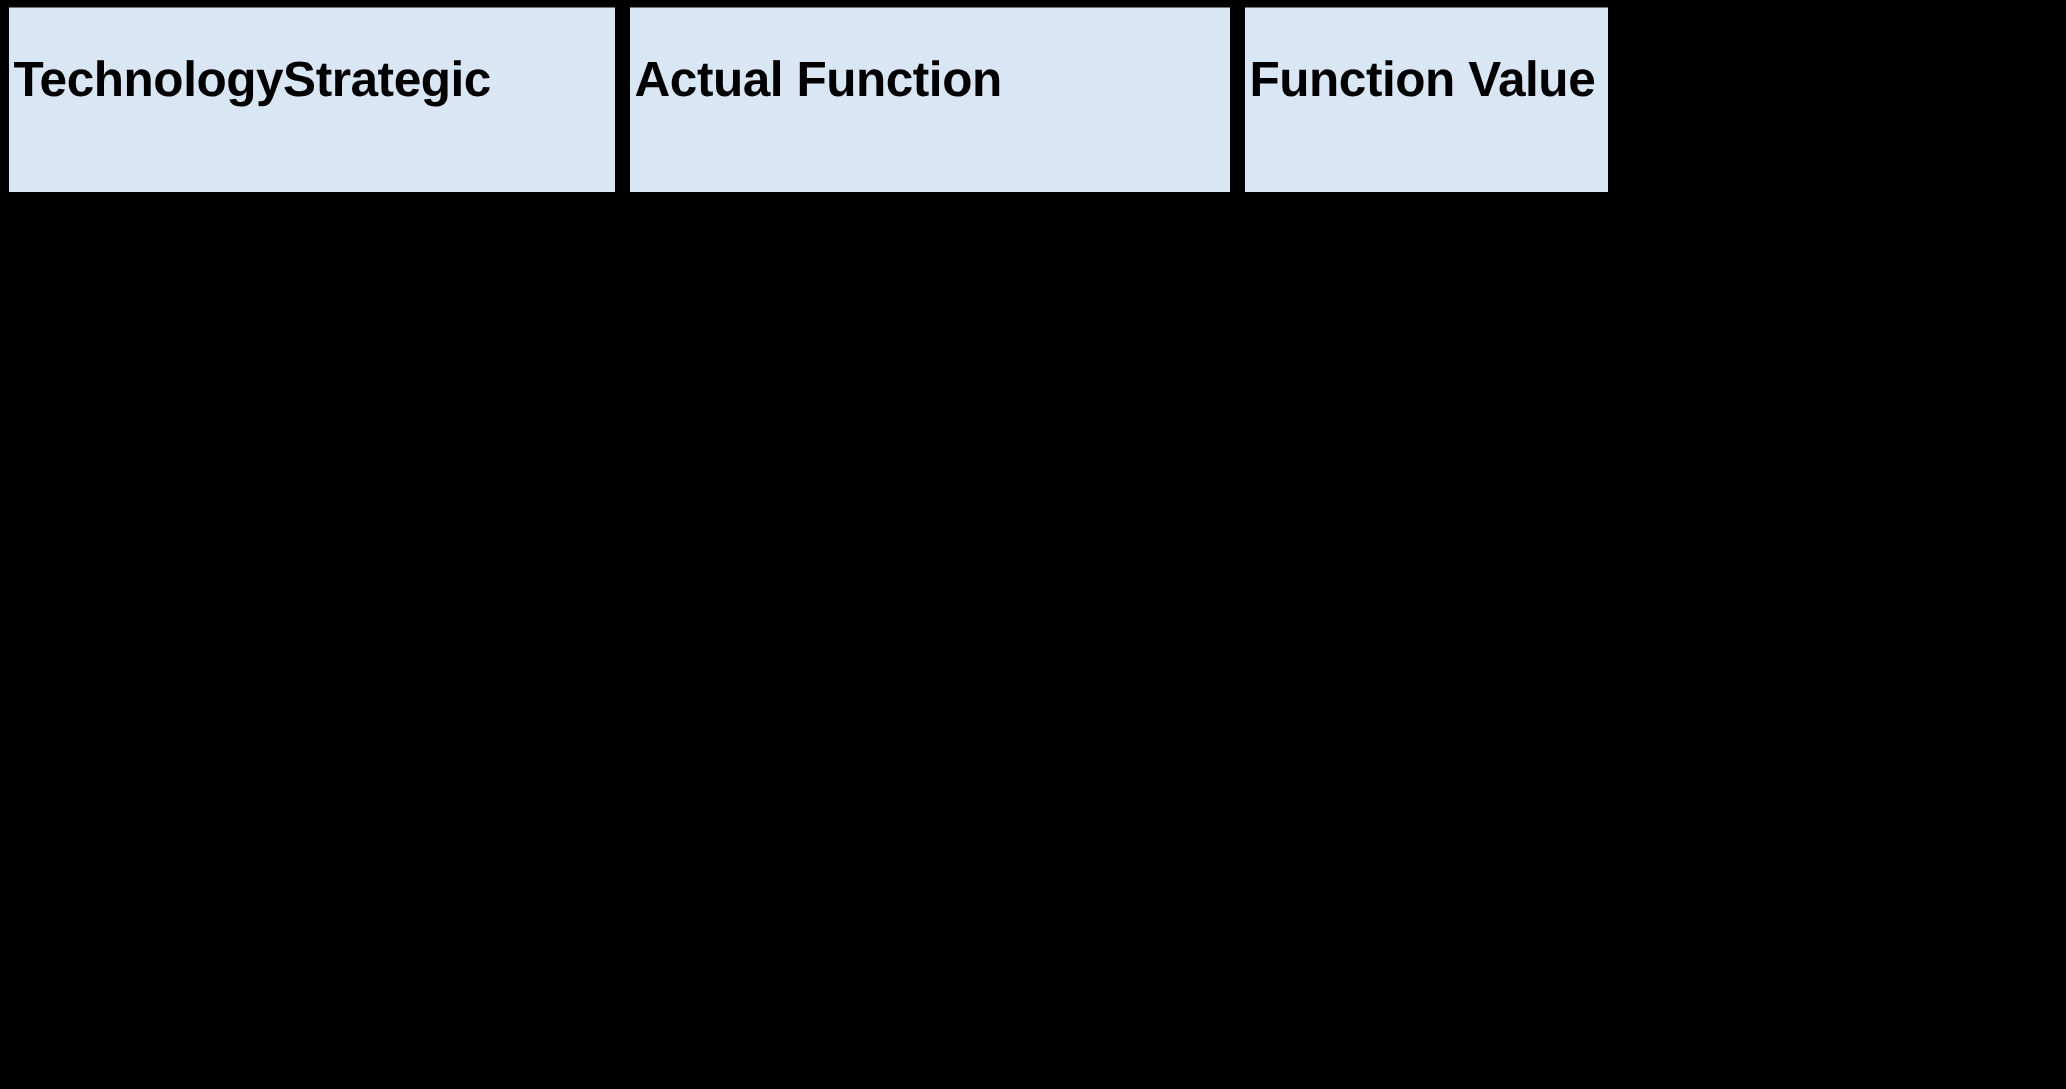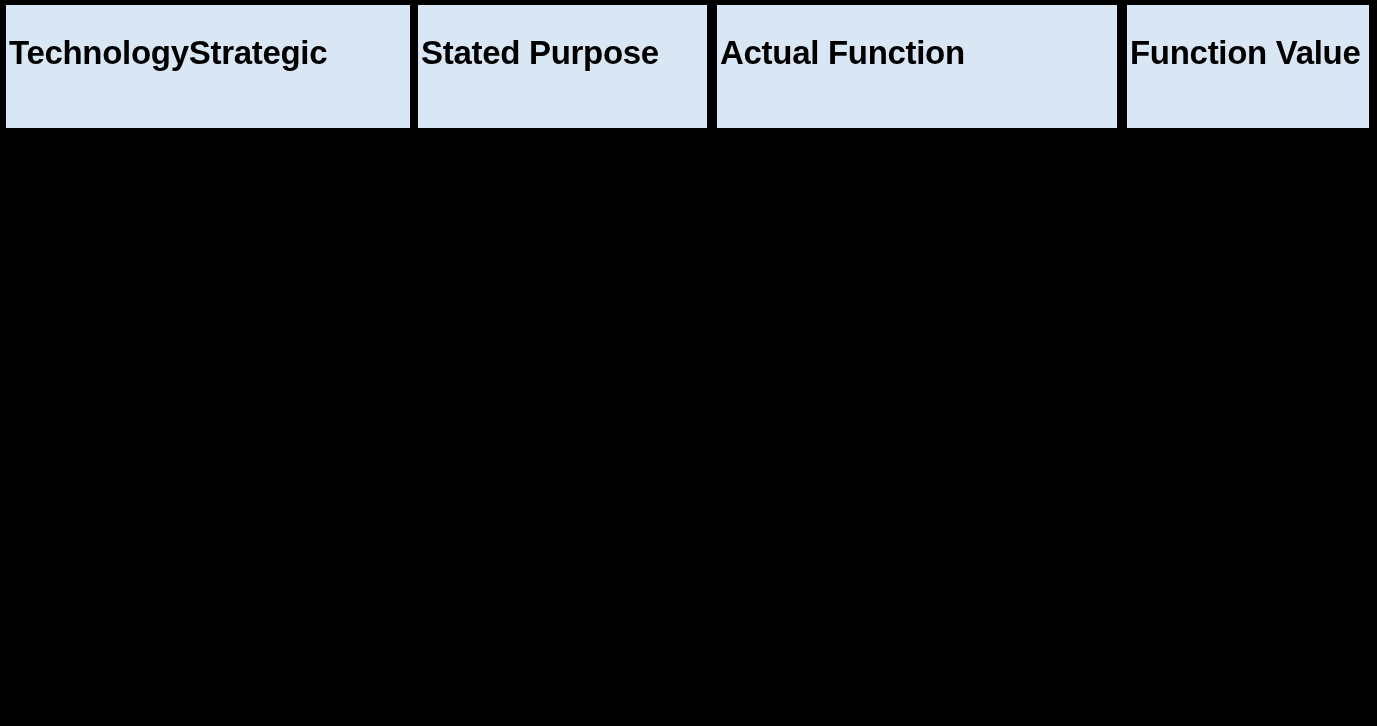--- a/index.html
+++ b/index.html
@@ -74,23 +74,20 @@
 
     <div class="cell col-1">
       <div class="cell-inner">
         <div class="justify-line">
           <span>Technology</span>
           <span>Strategic</span>
         </div>
       </div>
     </div>
 
-    <div class="cell col-2">
-      <div class="cell-inner">Stated Purpose</div>
-    </div>
 
     <div class="cell col-3">
       <div class="cell-inner">Actual Function</div>
     </div>
 
     <div class="cell col-4">
       <div class="cell-inner">Function Value</div>
     </div>
 
   </div>

